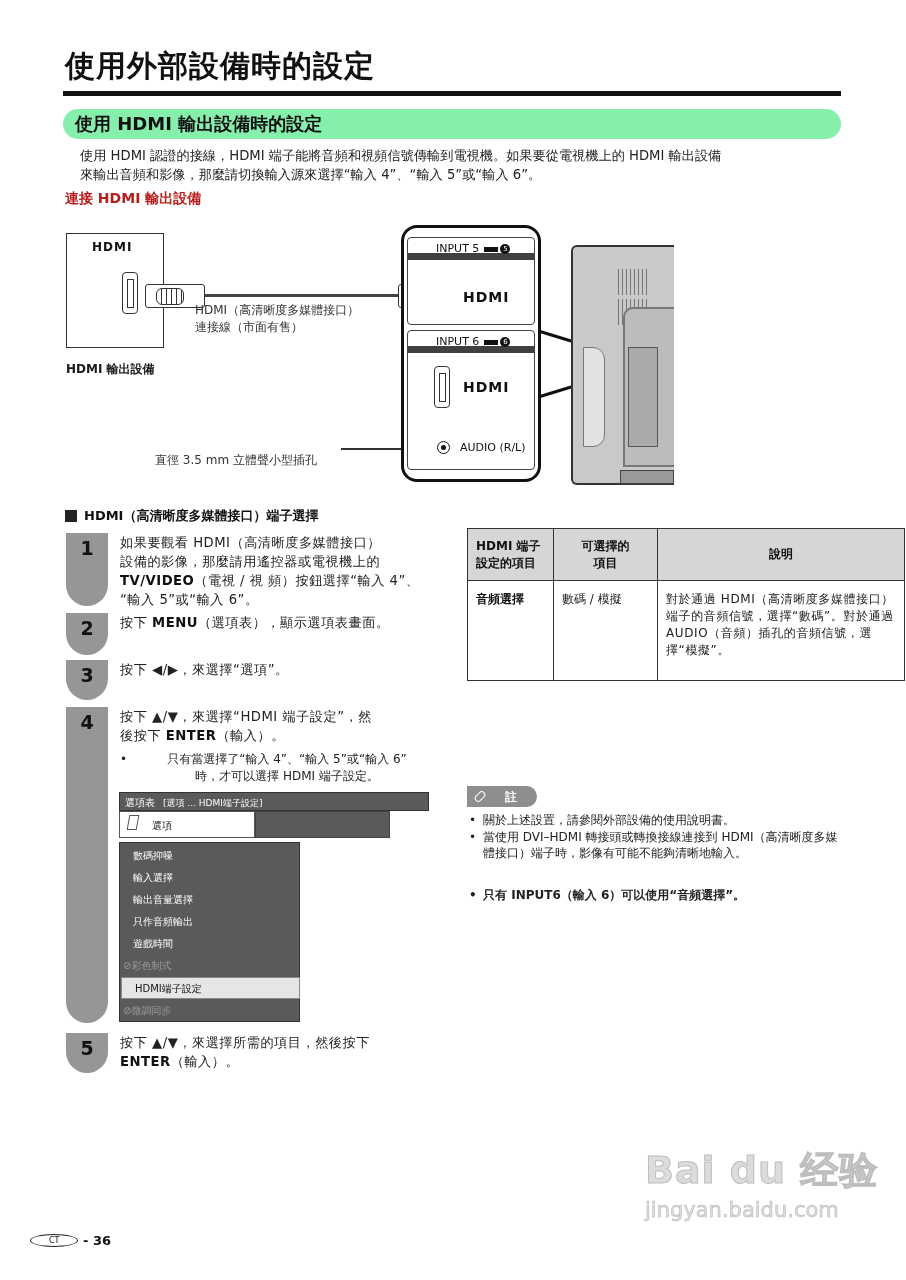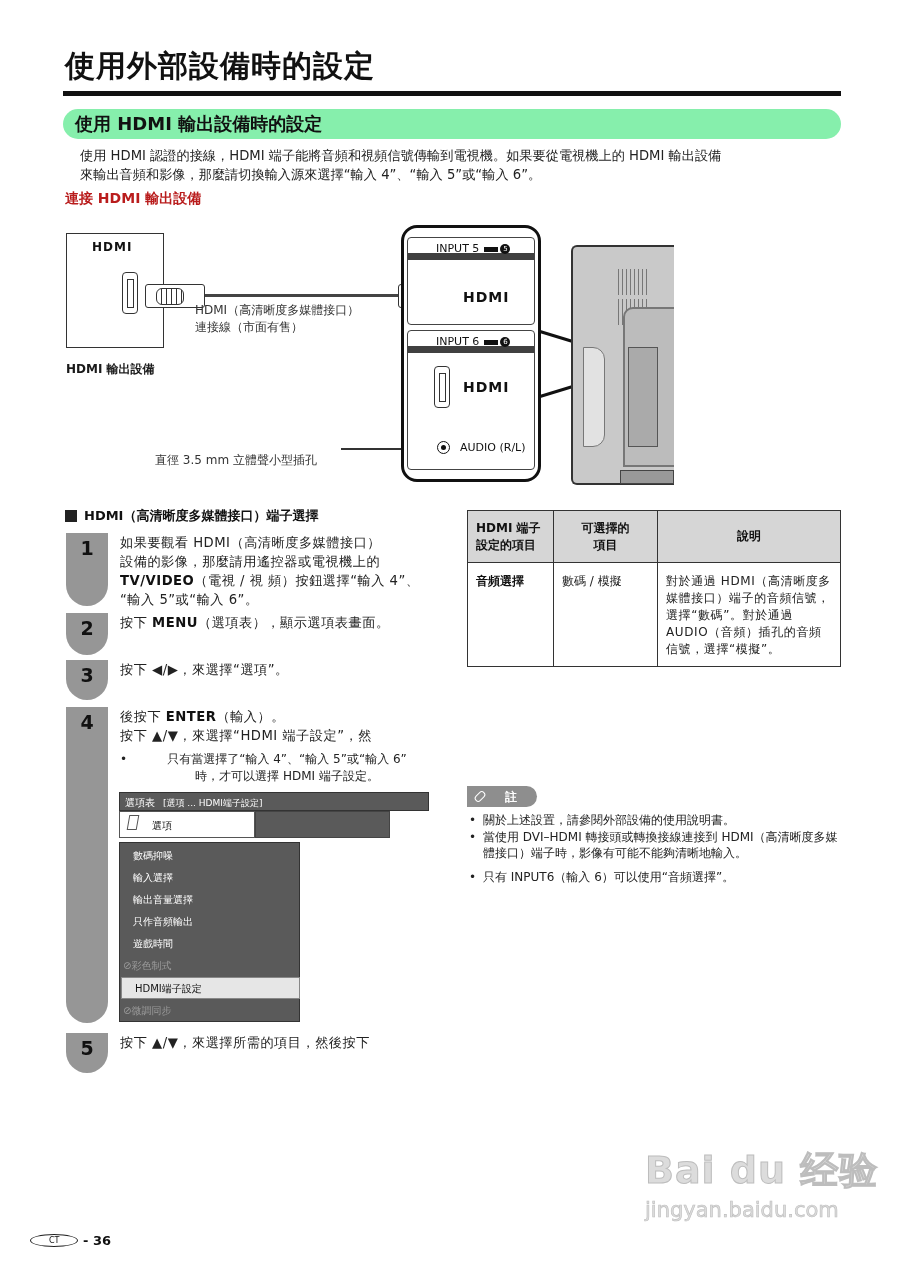--- a/index.html
+++ b/index.html
@@ -79,21 +79,21 @@
   .osd-head .sub { margin-left: 8px; font-size: 9px; }
   .osd-tab { left: 119px; top: 811px; width: 136px; height: 27px; background: #fff; border: 1px solid #555; font-size: 10px; padding: 7px 0 0 32px; color: #111; }
   .osd-tab-icon { left: 128px; top: 815px; width: 10px; height: 15px; border: 1px solid #555; transform: skewX(-10deg); }
   .osd-dark { left: 255px; top: 811px; width: 135px; height: 27px; background: #5a5a5a; border: 1px solid #444; }
   .osd-list { left: 119px; top: 842px; width: 181px; height: 180px; background: #5a5a5a; border: 1px solid #333; }
   .osd-item { position: absolute; left: 0; width: 181px; height: 22px; color: #fff; font-size: 10px; padding: 4px 0 0 13px; }
   .osd-item.disabled { color: #9a9a9a; padding-left: 3px; }
   .osd-item.selected { background: #e6e6e6; color: #111; border: 1px solid #888; width: 179px; left: 1px; }
 
   
-  .tbl { left: 467px; top: 510px; width: 374px; border-collapse: collapse; font-size: 12px; color: #222; }
+  .tbl { left: 467px; top: 528px; width: 438px; border-collapse: collapse; font-size: 12px; color: #222; }
   .tbl th, .tbl td { border: 1.5px solid #333; vertical-align: top; }
   .tbl th { background: #d6d6d6; font-weight: bold; color: #111; text-align: center; vertical-align: middle; height: 52px; line-height: 17px; }
   .tbl th.c1 { text-align: left; padding: 0 8px; width: 86px; }
   .tbl th.c2 { width: 104px; }
   .tbl td { padding: 10px 8px 8px 8px; line-height: 17px; }
   .tbl td.c1 { font-weight: bold; color: #111; }
   .tbl td.c3 { letter-spacing: 0.6px; }
 
   
   .note-badge { left: 467px; top: 786px; width: 70px; height: 21px; background: #8e8e8e; border-radius: 0 11px 11px 0; color: #fff; font-size: 12px; font-weight: bold; }
@@ -190,29 +190,30 @@
   <div>如果要觀看 HDMI（高清晰度多媒體接口）</div>
   <div>設備的影像，那麼請用遙控器或電視機上的</div>
   <div><b>TV/VIDEO</b><span>（電視 / 視 頻）按鈕選擇“輸入 4”、</span></div>
   <div>“輸入 5”或“輸入 6”。</div>
 </div>
 <div class="abs step-text" style="top:613px;">
   <span>按下 </span><b>MENU</b><span>（選項表），顯示選項表畫面。</span>
 </div>
 <div class="abs step-text" style="top:660px;">按下 ◀/▶，來選擇“選項”。</div>
 <div class="abs step-text" style="top:707px;">
+  <div>按下 ▲/▼，來選擇“HDMI 端子設定”，然</div>
   <div><span>後按下 </span><b>ENTER</b><span>（輸入）。</span></div>
-  <div>按下 ▲/▼，來選擇“HDMI 端子設定”，然</div>
 </div>
 <div class="abs bullet" style="top:751px;text-align:center;">
   <div>只有當選擇了“輸入 4”、“輸入 5”或“輸入 6”</div>
   <div>時，才可以選擇 HDMI 端子設定。</div>
 </div>
 <div class="abs step-text" style="top:1033px;">
   <div>按下 ▲/▼，來選擇所需的項目，然後按下</div>
+  <div><b>ENTER</b><span>（輸入）。</span></div>
 </div>
 
 <div class="abs osd-head"><span>選項表</span><span class="sub">[選項 ... HDMI端子設定]</span></div>
 <div class="abs osd-tab">選項</div>
 <div class="abs osd-tab-icon"></div>
 <div class="abs osd-dark"></div>
 <div class="abs osd-list">
   <div class="osd-item" style="top:2px;">數碼抑噪</div>
   <div class="osd-item" style="top:24px;">輸入選擇</div>
   <div class="osd-item" style="top:46px;">輸出音量選擇</div>
@@ -243,19 +244,19 @@
   </tr>
 </tbody>
   </table>
 
 <div class="abs note-badge">
   <span class="clip"></span>
   <span class="lbl">註</span>
 </div>
 <div class="abs note-item" style="top:812px;">關於上述設置，請參閱外部設備的使用說明書。</div>
 <div class="abs note-item" style="top:829px;">當使用 DVI–HDMI 轉接頭或轉換接線連接到 HDMI（高清晰度多媒體接口）端子時，影像有可能不能夠清晰地輸入。</div>
-<div class="abs note-item" style="top:869px;">只有 INPUT6（輸入 6）可以使用“音頻選擇”。</div>
+<div class="abs note-item" style="top:887px;font-weight:bold;">只有 INPUT6（輸入 6）可以使用“音頻選擇”。</div>
 
 <div class="abs page-num"><span class="ct-icon">CT</span> <span>- 36</span></div>
 <div class="abs watermark">
   <div class="wm-top">Bai du 经验</div>
   <div class="wm-bottom">jingyan.baidu.com</div>
 </div>
 
 </body></html>

